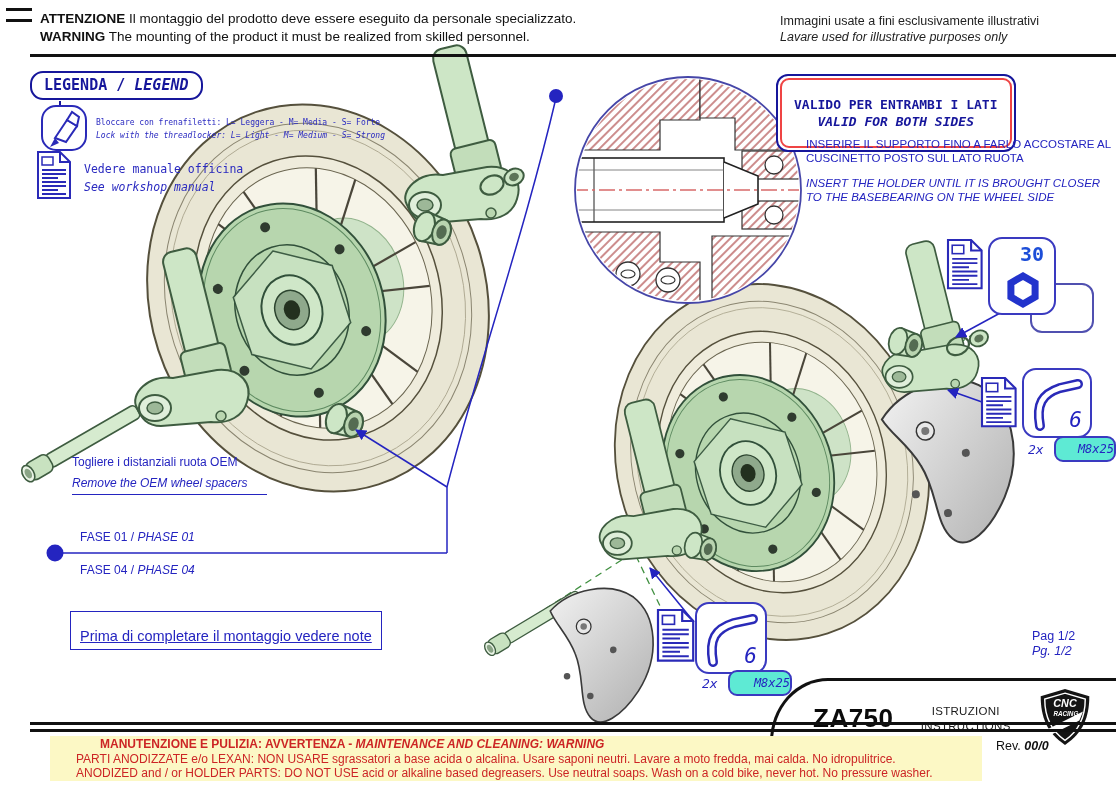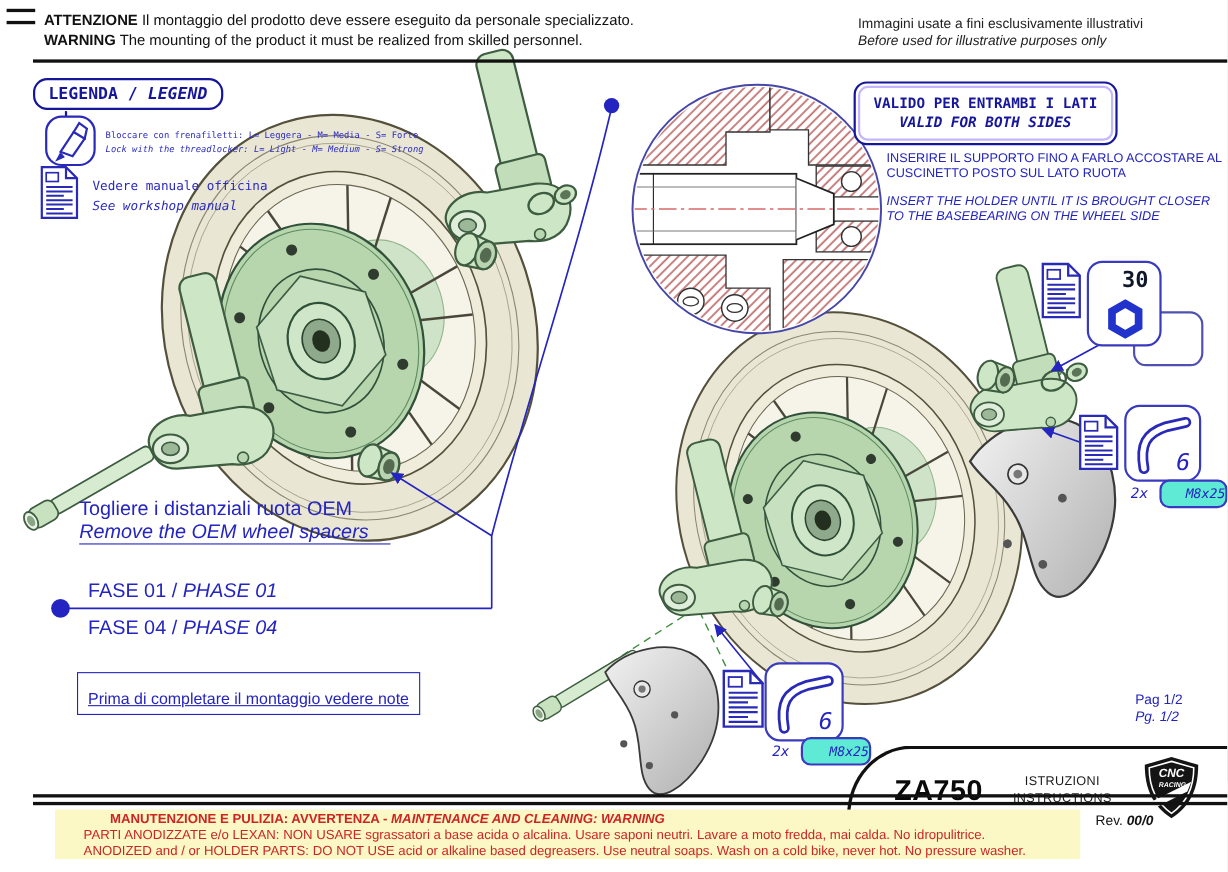--- a/index.html
+++ b/index.html
@@ -16,37 +16,37 @@
     font-family:"DejaVu Sans Mono", monospace; font-weight:bold; font-size:15px;
     color:#16169b; background:#fff; white-space:nowrap; }
   .legend-box .it2 { font-style:italic; }
   .legend-small { font-family:"DejaVu Sans Mono", monospace; font-size:8px; color:#2a2ac0;
     line-height:13px; white-space:nowrap; }
   .legend-small .it2 { font-style:italic; }
   .legend-med { font-family:"DejaVu Sans Mono", monospace; font-size:11.5px; color:#2a2ac0;
     line-height:18px; white-space:nowrap; }
   .legend-med .it2 { font-style:italic; }
   .valid-box { border:2px solid #16169b; border-radius:12px; padding:2px; background:#fff; }
-  .valid-inner { border:2px solid #c4b5fd; border-radius:9px; padding:6px 12px; text-align:center;
+  .valid-inner { border:2px solid #ef4444; border-radius:9px; padding:16px 12px; text-align:center;
     font-family:"DejaVu Sans Mono", monospace; font-weight:bold; color:#16169b; font-size:13px;
     line-height:17px; white-space:nowrap; }
   .valid-inner .it2 { font-style:italic; }
   .insert-note { width:312px; font-size:11.5px; color:#2424c0; line-height:14px; }
   .insert-note .en { font-style:italic; margin-top:11px; }
   .callout-box { border:2px solid #3a3ac0; border-radius:14px; background:#fff; position:absolute; }
   .ghost-box { border:2px solid #5050b0; border-radius:12px; background:#fff; position:absolute; }
-  .val30 { position:absolute; top:3px; right:10px; font-size:20px; color:#0f172a;
+  .val30 { position:absolute; top:3px; right:10px; font-size:20px; color:#1d4ed8;
     font-family:"DejaVu Sans Mono", monospace; font-weight:bold; }
   .val6 { position:absolute; bottom:4px; right:8px; font-size:21px; color:#2424c0;
     font-family:"DejaVu Sans Mono", monospace; font-style:italic; }
   .qty { font-size:13px; font-style:italic; color:#2424c0; font-family:"DejaVu Sans Mono", monospace; }
   .spec-tab { border:2px solid #3a3ac0; border-radius:9px; background:#5eead4; font-size:12px;
     font-style:italic; color:#2424c0; text-align:right; font-family:"DejaVu Sans Mono", monospace;
     line-height:22px; position:absolute; }
-  .note-blue { color:#2424c0; font-size:18px; line-height:21px; white-space:nowrap; }
+  .note-blue { color:#2424c0; font-size:12px; line-height:21px; white-space:nowrap; }
   .note-blue .it2 { font-style:italic; }
   .remove-en { font-style:italic; display:inline-block; border-bottom:1.5px solid #2424c0; padding-right:20px; }
   .prima-box { border:1.5px solid #2424c0; padding:15px 9px 3px; font-size:14.5px; color:#2424c0;
     line-height:19px; white-space:nowrap; }
   .prima-box span { text-decoration:underline; }
   .prima-box .it2 { font-style:italic; }
   .pag { font-size:12.5px; color:#2424c0; line-height:15px; text-align:left; }
   .pag .it2 { font-style:italic; }
   .titleblock { border-top:3px solid #111; border-left:3px solid #111; border-top-left-radius:58px 64px;
     display:flex; align-items:center; background:#fff; }
@@ -256,21 +256,21 @@
   <div class="abs dash" style="left:6px;top:19px"></div>
 
   <div class="abs hdr-line" style="left:40px;top:10px">
     <b>ATTENZIONE</b><span> Il montaggio del prodotto deve essere eseguito da personale specializzato.</span>
   </div>
   <div class="abs hdr-line it2" style="left:40px;top:28px">
     <b>WARNING</b><span> The mounting of the product it must be realized from skilled personnel.</span>
   </div>
   <div class="abs hdr-note" style="left:780px;top:13px">
     <div>Immagini usate a fini esclusivamente illustrativi</div>
-    <div class="it2">Before used for illustrative purposes only</div>
+    <div class="it2">Lavare used for illustrative purposes only</div>
   </div>
   <div class="abs rule" style="left:30px;top:54px;width:1086px;height:3px"></div>
 
   <div class="abs legend-box" style="left:30px;top:71px">
     <span>LEGENDA / </span><span class="it2">LEGEND</span>
   </div>
   <div class="abs legend-small" style="left:96px;top:116px">
     <div>Bloccare con frenafiletti: L= Leggera - M= Media - S= Forte</div>
     <div class="it2">Lock with the threadlocker: L= Light - M= Medium - S= Strong</div>
   </div>

